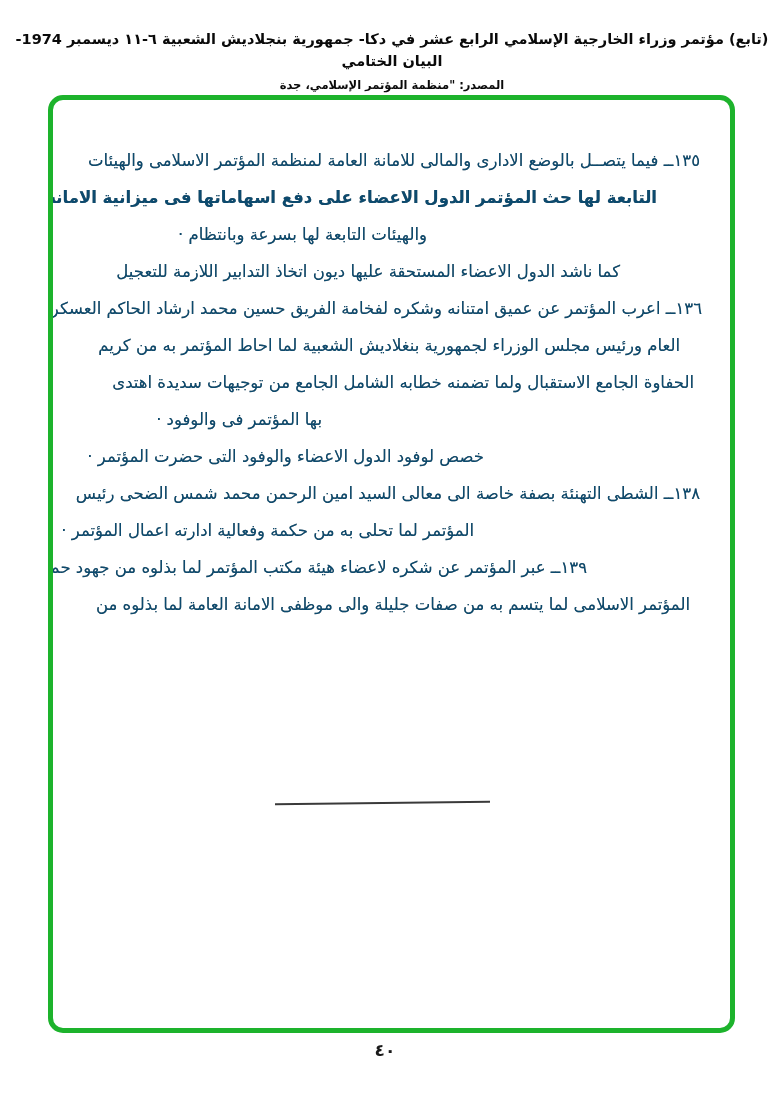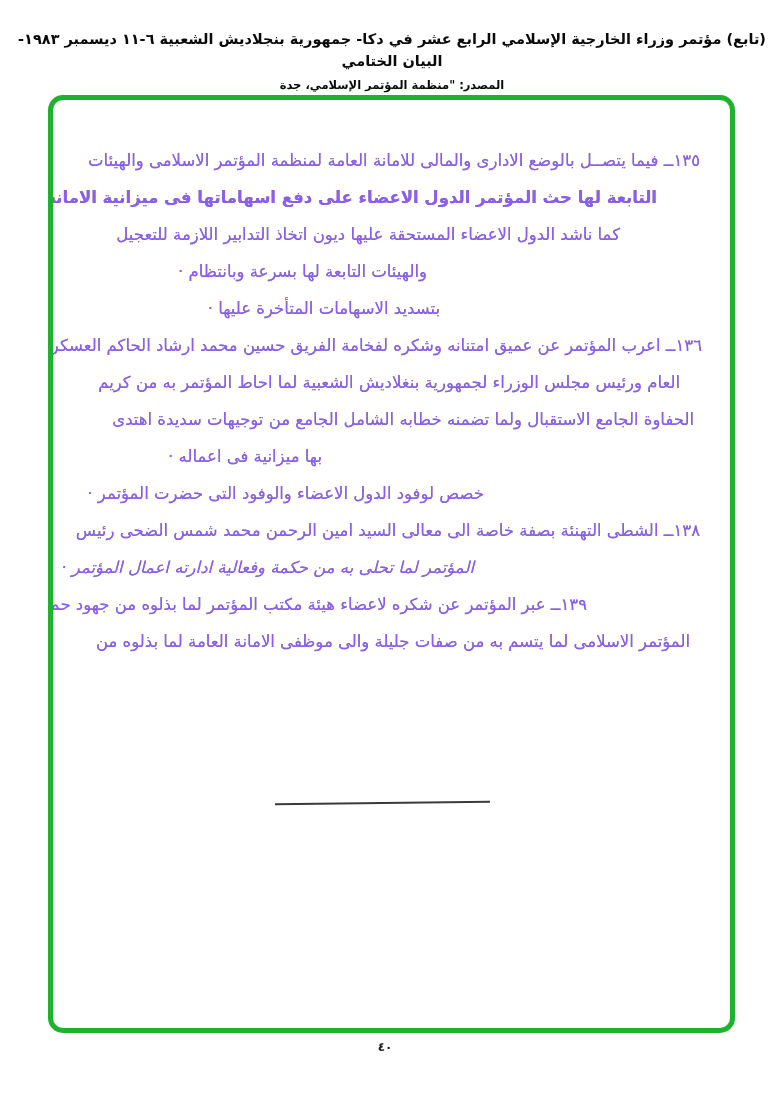--- a/index.html
+++ b/index.html
@@ -19,60 +19,59 @@
   }
   
   .content-box{
     position:absolute;left:48px;top:95px;width:677px;height:928px;
     border:5px solid #1db32c;border-radius:15px;background:#ffffff;
     overflow:hidden;
   }
   .lines{position:absolute;top:42px;right:28px;left:10px;direction:rtl;}
   .line{
     direction:rtl;text-align:right;white-space:nowrap;
-    font-size:16.5px;line-height:37px;height:37px;color:#8b5cf6;
+    font-size:16.5px;line-height:37px;height:37px;color:#0c4a6e;
     text-shadow:0 0 0.5px rgba(40,40,40,.55);
   }
   
   .l0{padding-right:2px;}   .l1{padding-right:45px;font-weight:bold;}  .l2{padding-right:275px;}
   .l3{padding-right:82px;}  .l4{padding-right:262px;} .l5{padding-right:0px;}
   .l6{padding-right:22px;}  .l7{padding-right:8px;}   .l8{padding-right:380px;}
   .l9{padding-right:2px;}   .l10{padding-right:218px;}.l11{padding-right:2px;}
-  .l12{padding-right:228px;font-style:italic;}.l13{padding-right:115px;}.l14{padding-right:2px;}
+  .l12{padding-right:228px;}.l13{padding-right:115px;}.l14{padding-right:2px;}
   .l15{padding-right:12px;} .l16{padding-right:308px;}
   
   .separator{
     position:absolute;left:277px;top:801px;width:215px;height:2px;
     background:#3a3a3a;transform:rotate(-0.6deg);
   }
   
   .page-number{
     position:absolute;top:1040px;left:0;width:770px;text-align:center;
-    font-size:12px;font-weight:bold;color:#1a1a1a;direction:rtl;
+    font-size:17px;font-weight:bold;color:#1a1a1a;direction:rtl;
   }
 </style>
 </head>
 <body>
 
 <div class="header">
-  <div class="header-title">(تابع) مؤتمر وزراء الخارجية الإسلامي الرابع عشر في دكا- جمهورية بنجلاديش الشعبية ٦-١١ ديسمبر ١٩٨٣- البيان الختامي</div>
+  <div class="header-title">(تابع) مؤتمر وزراء الخارجية الإسلامي الرابع عشر في دكا- جمهورية بنجلاديش الشعبية ٦-١١ ديسمبر 1974- البيان الختامي</div>
   <div class="header-source">المصدر: "منظمة المؤتمر الإسلامي، جدة</div>
 </div>
 
 <div class="content-box">
   <div class="lines">
     <div class="line l0">١٣٥ــ  فيما  يتصــل بالوضع الادارى والمالى للامانة العامة لمنظمة المؤتمر الاسلامى والهيئات</div>
     <div class="line l1">التابعة لها حث المؤتمر الدول الاعضاء على دفع اسهاماتها فى ميزانية الامانة العامة</div>
+    <div class="line l2">والهيئات التابعة لها بسرعة وبانتظام ·</div>
     <div class="line l3">كما ناشد الدول الاعضاء المستحقة عليها ديون اتخاذ التدابير اللازمة للتعجيل</div>
-    <div class="line l2">والهيئات التابعة لها بسرعة وبانتظام ·</div>
-    <div class="line l4">بتسديد الاسهامات المتأخرة عليها ·</div>
     <div class="line l5">١٣٦ــ اعرب المؤتمر عن عميق امتنانه وشكره لفخامة الفريق حسين محمد ارشاد الحاكم العسكرى</div>
     <div class="line l6">العام ورئيس مجلس الوزراء لجمهورية بنغلاديش الشعبية لما احاط المؤتمر به من كريم</div>
     <div class="line l7">الحفاوة الجامع الاستقبال ولما تضمنه خطابه الشامل الجامع من توجيهات سديدة اهتدى</div>
-    <div class="line l8">بها ميزانية فى اعماله ·</div>
+    <div class="line l8">بها المؤتمر فى والوفود ·</div>
     <div class="line l10">خصص لوفود الدول الاعضاء والوفود التى حضرت المؤتمر ·</div>
     <div class="line l11">١٣٨ــ الشطى التهنئة بصفة خاصة الى معالى السيد امين الرحمن محمد شمس الضحى رئيس</div>
     <div class="line l12">المؤتمر لما تحلى به من حكمة وفعالية ادارته اعمال المؤتمر ·</div>
     <div class="line l13">١٣٩ــ عبر المؤتمر عن شكره لاعضاء هيئة مكتب المؤتمر لما بذلوه من جهود حميدة ·</div>
     <div class="line l15">المؤتمر الاسلامى لما يتسم به من صفات جليلة والى موظفى الامانة العامة لما بذلوه من</div>
   </div>
   <div class="separator" style="position:absolute;left:222px;top:702px;"></div>
 </div>
 
 <div class="page-number">٤٠</div>

